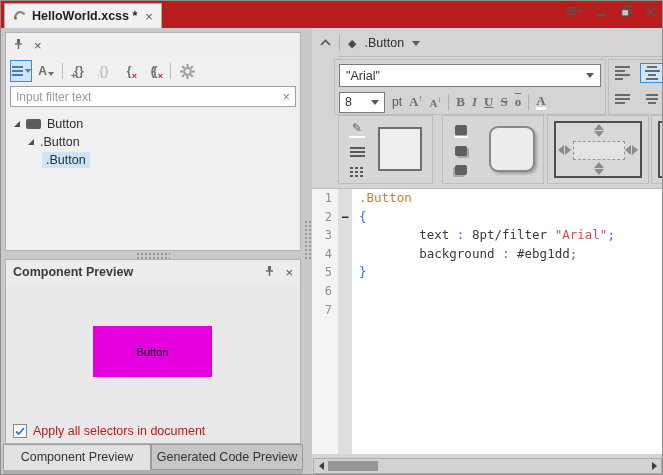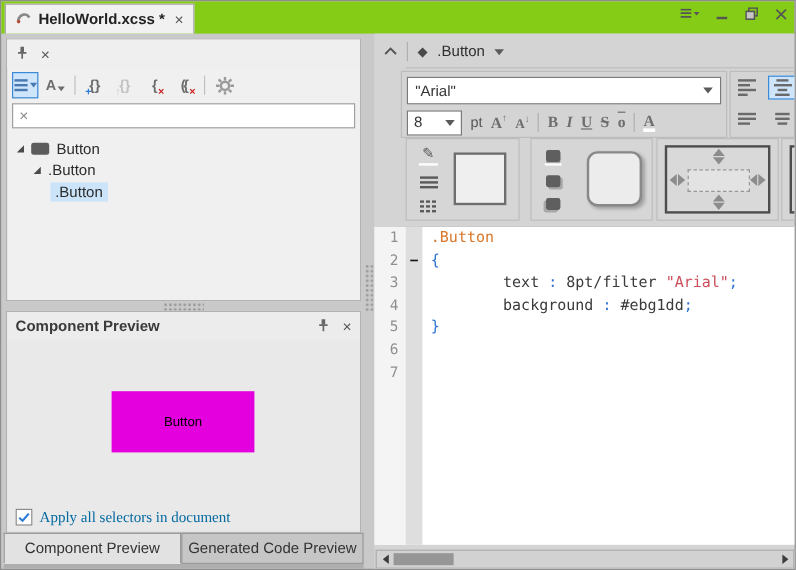--- a/index.html
+++ b/index.html
@@ -4,21 +4,21 @@
 <style>
   * { margin:0; padding:0; box-sizing:border-box; }
   html,body { background:#888; }
   .win {
     position:relative; width:663px; height:475px;
     background:#c9c9c9; border:1px solid #8e8e8e;
     font-family:"Liberation Sans","DejaVu Sans",sans-serif;
     color:#333; overflow:hidden; font-size:12px;
   }
   
-  .tabbar { position:absolute; left:0; top:0; width:100%; height:27px; background:#84cc16; }
+  .tabbar { position:absolute; left:0; top:0; width:100%; height:27px; background:#b91c1c; }
   .doc-tab {
     position:absolute; left:3px; top:2px; height:25px; padding:0 8px;
     background:#f1f1f1; border:1px solid #a8a8a8; border-bottom:none;
     display:flex; align-items:center; gap:6px;
   }
   .doc-tab .tab-title { font-weight:bold; color:#222; font-size:12.5px; }
   .tab-close { color:#555; font-size:13px; cursor:default; padding-left:2px; }
   .win-controls { position:absolute; right:6px; top:5px; display:flex; gap:14px; align-items:center; }
   .win-controls span { display:inline-flex; }
   
@@ -56,21 +56,21 @@
   
   .hsplit { position:absolute; top:223px; left:0; width:100%; height:8px; display:flex; align-items:center; justify-content:center; }
   .grip-h { width:34px; height:7px; background-image:radial-gradient(#9a9a9a 1px, transparent 1.2px); background-size:4px 4px; }
   .vsplit { position:absolute; left:302px; top:27px; width:9px; height:446px; display:flex; align-items:flex-start; justify-content:center; }
   .grip-v { margin-top:192px; width:7px; height:40px; background-image:radial-gradient(#9a9a9a 1px, transparent 1.2px); background-size:4px 4px; }
   
   .cp-body { flex:1; background:#e9e9e9; position:relative; }
   .preview-btn { position:absolute; left:87px; top:42px; width:119px; height:51px; display:flex; align-items:center; justify-content:center; color:#000; font-size:11px; }
   .chk-row { height:24px; display:flex; align-items:center; gap:6px; padding:0 7px; background:#e9e9e9; }
   .chk { width:14px; height:14px; background:#fff; border:1px solid #8a8a8a; display:flex; align-items:center; justify-content:center; }
-  .chk-label { font-size:12.5px; color:#0369a1;font-family:Liberation Serif, serif; }
+  .chk-label { font-size:12.5px; color:#b91c1c; }
   
   .left-tabs { position:absolute; top:416px; left:0; width:100%; height:26px; background:#bdbdbd; display:flex; }
   .ltab { height:26px; display:flex; align-items:center; justify-content:center; font-size:12.5px; color:#333; border:1px solid #9a9a9a; }
   .ltab.active { background:#e2e2e2; width:148px; border-bottom:1px solid #e2e2e2; }
   .ltab.inactive { background:#c6c6c6; width:152px; }
   .left-strip { position:absolute; top:442px; left:0; width:100%; height:4px; background:#aeaeae; }
   
   .rightcol { position:absolute; left:311px; top:27px; width:351px; height:446px; background:#d4d4d4; overflow:hidden; }
   .re-head { position:absolute; left:0; top:3px; height:24px; width:100%; display:flex; align-items:center; }
   .re-chevron { margin-left:8px; }
@@ -230,20 +230,21 @@
         <span class="tbico">
           <svg width="15" height="15" viewBox="0 0 15 15">
               <circle cx="7.5" cy="7.5" r="3.4" fill="none" stroke="#9a9a9a" stroke-width="2"></circle>
               <g stroke="#9a9a9a" stroke-width="2">
                 <path d="M7.5 0v3M7.5 12v3M0 7.5h3M12 7.5h3M2.2 2.2l2.1 2.1M10.7 10.7l2.1 2.1M12.8 2.2l-2.1 2.1M4.3 10.7l-2.1 2.1"></path>
               </g>
             </svg>
         </span>
       </div>
       <div class="filter">
+        <input type="text" placeholder="Input filter text" style="">
         <span class="x">×</span>
       </div>
       <div class="tree">
         <div class="tree-row" style="padding-left:8px;">
           <span class="exp"></span>
           <span class="comp-ico"></span>
           <span>Button</span>
         </div>
         <div class="tree-row" style="padding-left:22px;">
           <span class="exp"></span>

